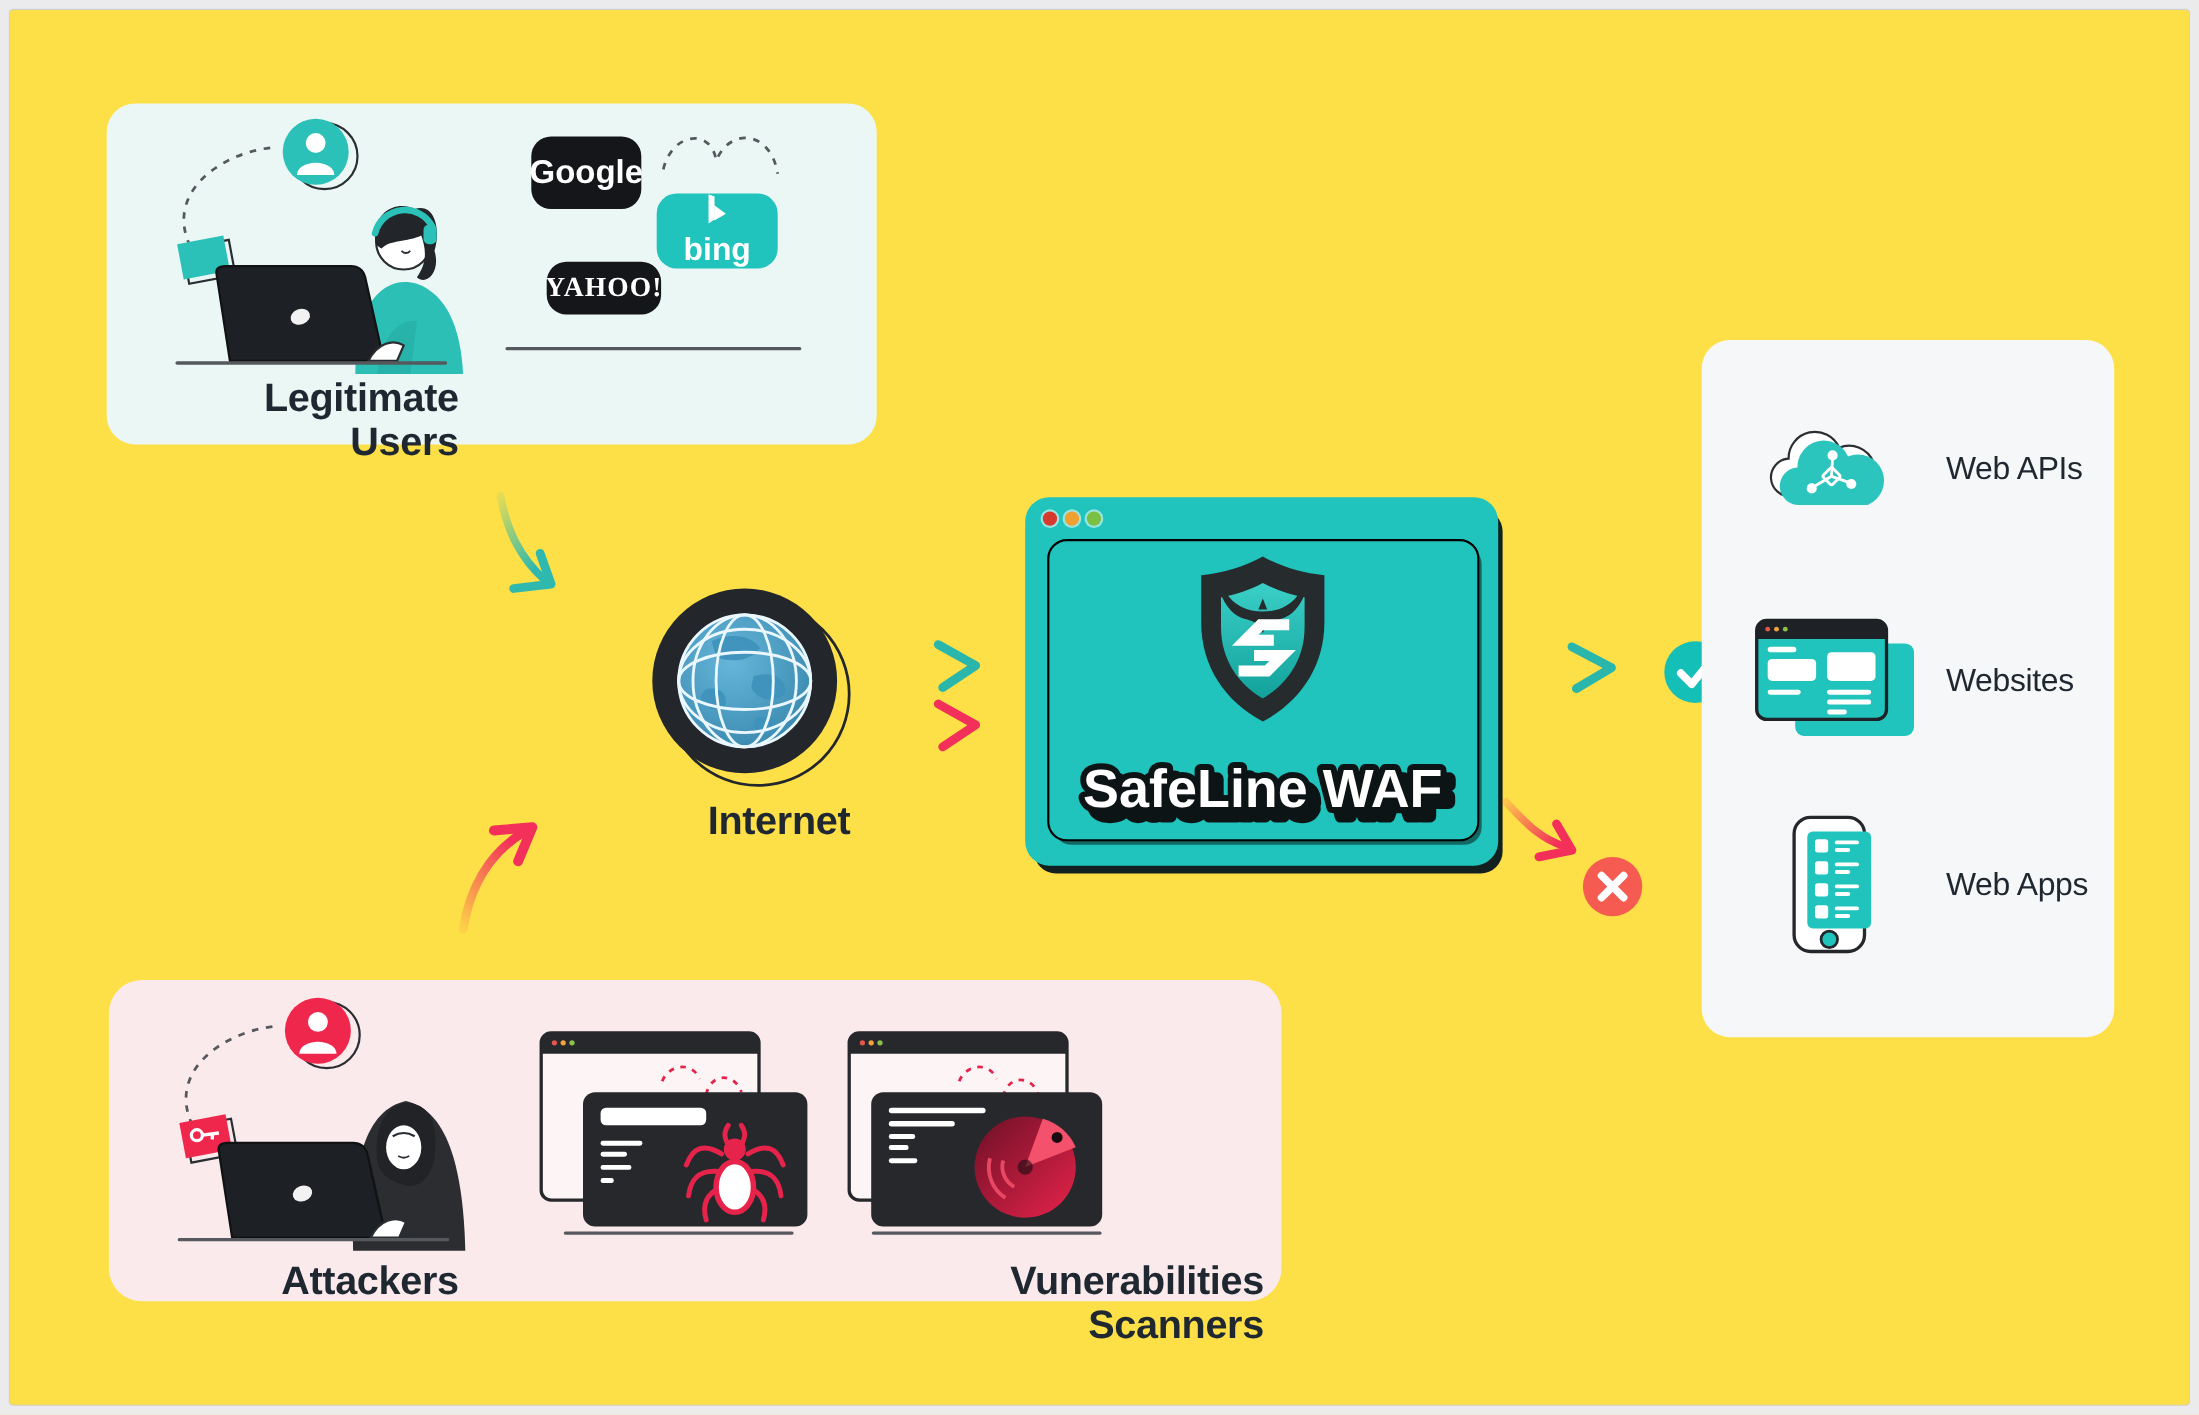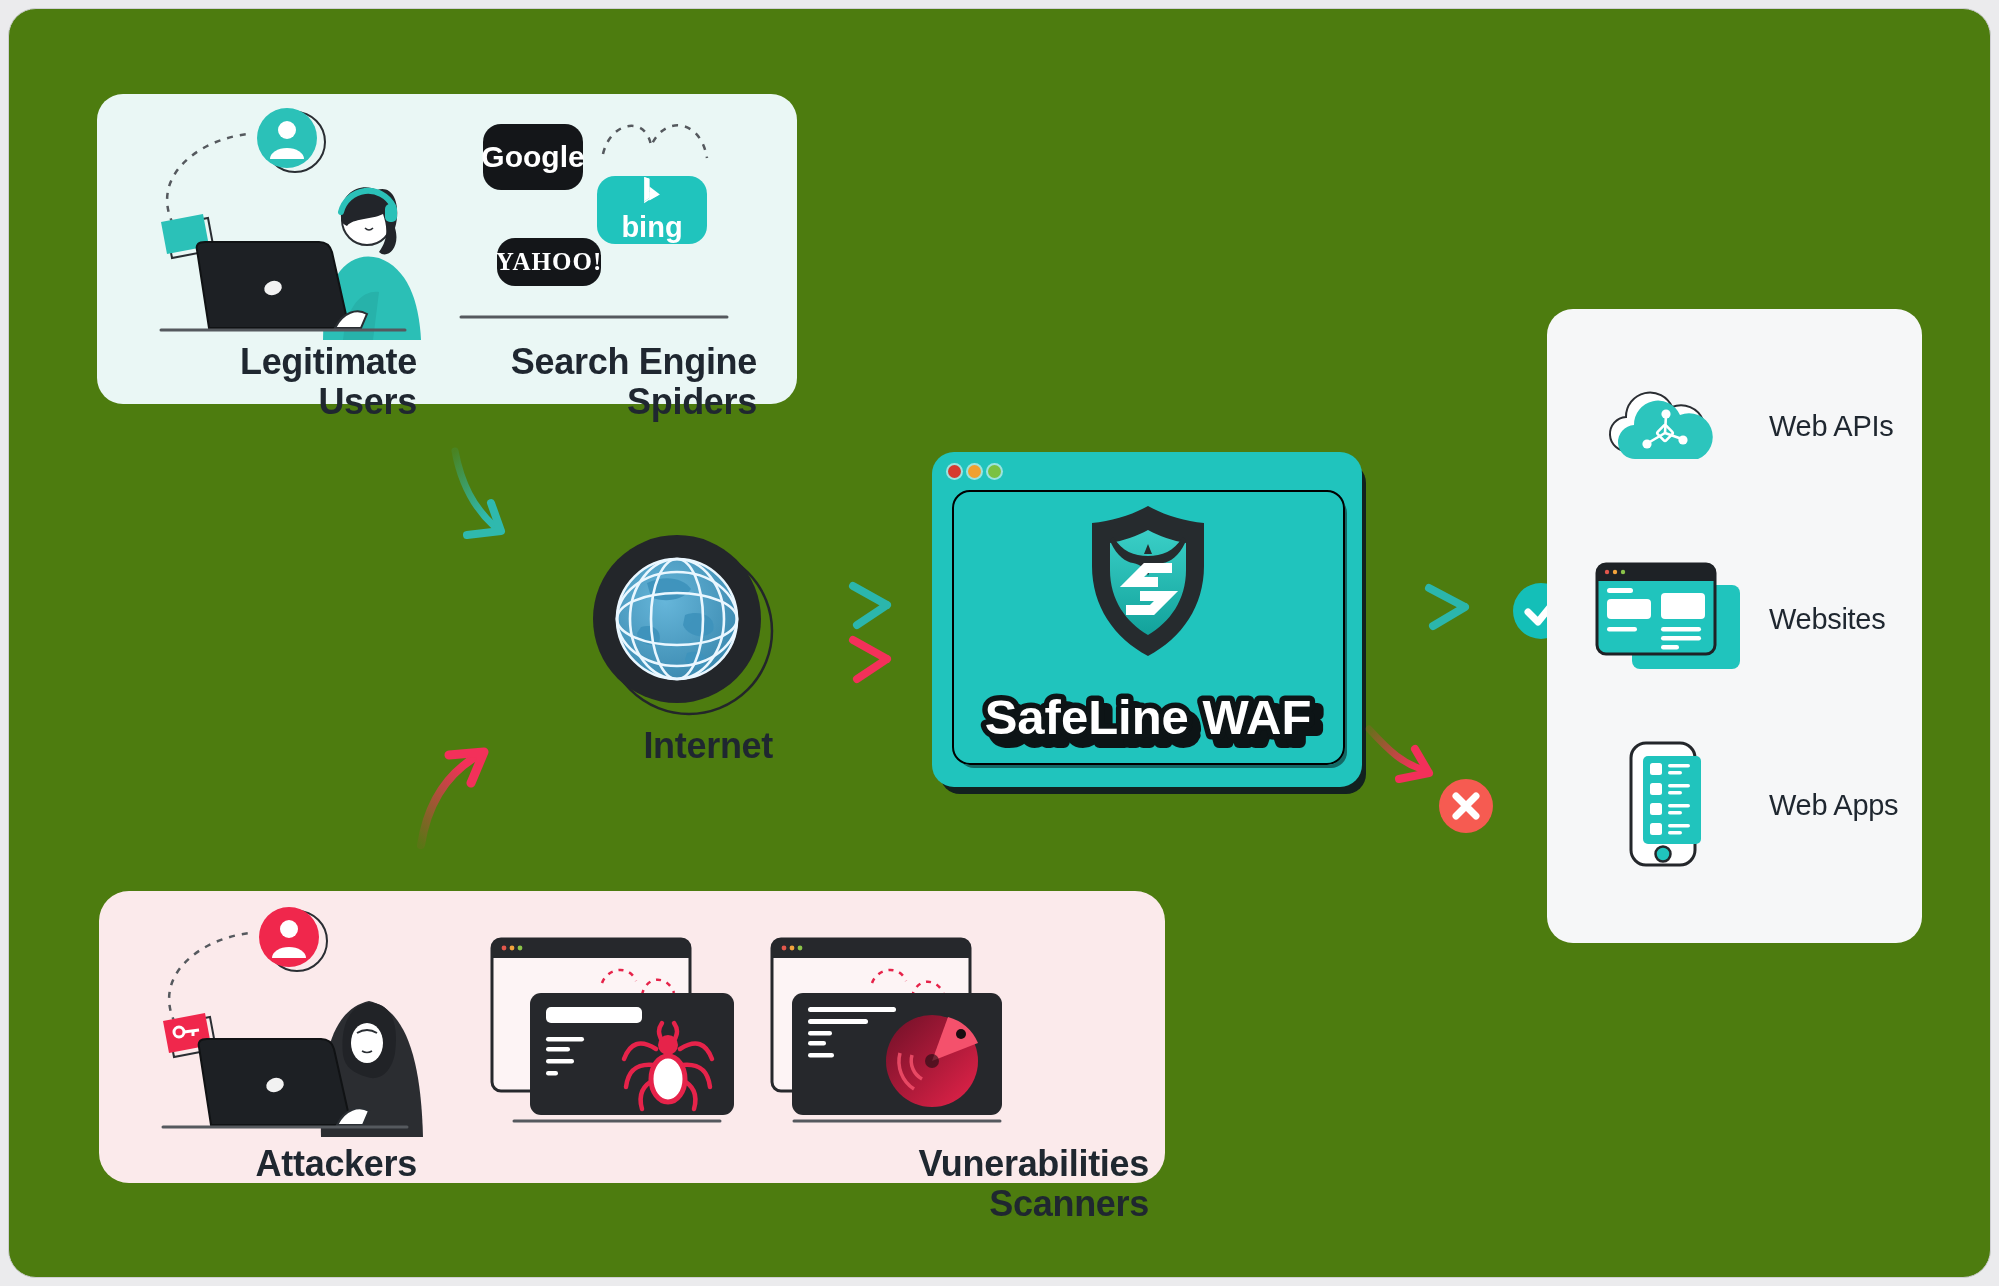--- a/index.html
+++ b/index.html
@@ -1,18 +1,18 @@
 <!DOCTYPE html>
 <html><head>
 <meta charset="utf-8">
 <style>
   html,body{margin:0;padding:0;width:1999px;height:1286px;background:#ebebed;overflow:hidden;
             font-family:"Liberation Sans",sans-serif;}
-  .canvas{position:absolute;left:8px;top:8px;width:1981px;height:1268px;background:#4d7c0f;
-          border:1px solid #cfcfd3;border-radius:28px;}
+  .canvas{position:absolute;left:8px;top:8px;width:1981px;height:1268px;background:#fde047;
+          border:1px solid #cfcfd3;border-radius:4px;}
   .abs{position:absolute;}
   .panel{position:absolute;border-radius:26px;}
   .panel-mint{left:88px;top:85px;width:700px;height:310px;background:#EAF7F5;}
   .panel-pink{left:90px;top:882px;width:1066px;height:292px;background:#FBEAEB;border-radius:30px;}
   .panel-gray{left:1538px;top:300px;width:375px;height:634px;background:#F6F7F8;border-radius:26px;}
   .caption{position:absolute;font-weight:700;font-size:36px;color:#1F2730;letter-spacing:-0.3px;
            text-align:right;line-height:40px;height:40px;}
   .dest-label{position:absolute;left:222px;width:150px;font-weight:400;font-size:29px;color:#1F2730;
               letter-spacing:-0.3px;line-height:40px;height:40px;white-space:nowrap;}
   
@@ -90,21 +90,20 @@
       <span>YAHOO!</span>
     </div>
     <svg class="abs" style="left:488px;top:8px" width="150" height="70" viewBox="0 0 150 70">
       <path d="M18 52 C26 18 62 14 66 44 C80 12 116 18 122 56" fill="none" stroke="#55595e" stroke-width="2.5" stroke-dasharray="6 7"></path>
     </svg>
     <svg class="abs" style="left:362px;top:220px" width="270" height="6" viewBox="0 0 270 6">
       <line x1="2" y1="3" x2="268" y2="3" stroke="#55595e" stroke-width="3" stroke-linecap="round"></line>
     </svg>
 
     <div class="caption" style="left:60px;top:248px;width:260px">Legitimate Users</div>
-    <div class="caption" style="left:360px;top:248px;width:300px">Search Engine Spiders</div>
   </div>
 
   <svg class="abs" style="left:430px;top:438px" width="78" height="98" viewBox="0 0 78 98">
     <defs>
         <linearGradient id="gT1" x1="0" y1="0" x2="0.5" y2="1">
       <stop offset="0" stop-color="#2FB9AE" stop-opacity="0.12"></stop>
           <stop offset="1" stop-color="#2FB9AE"></stop>
     </linearGradient>
       </defs>
     <path d="M16 4 C22 36 34 60 56 80" fill="none" stroke="url(#gT1)" stroke-width="7" stroke-linecap="round"></path>

